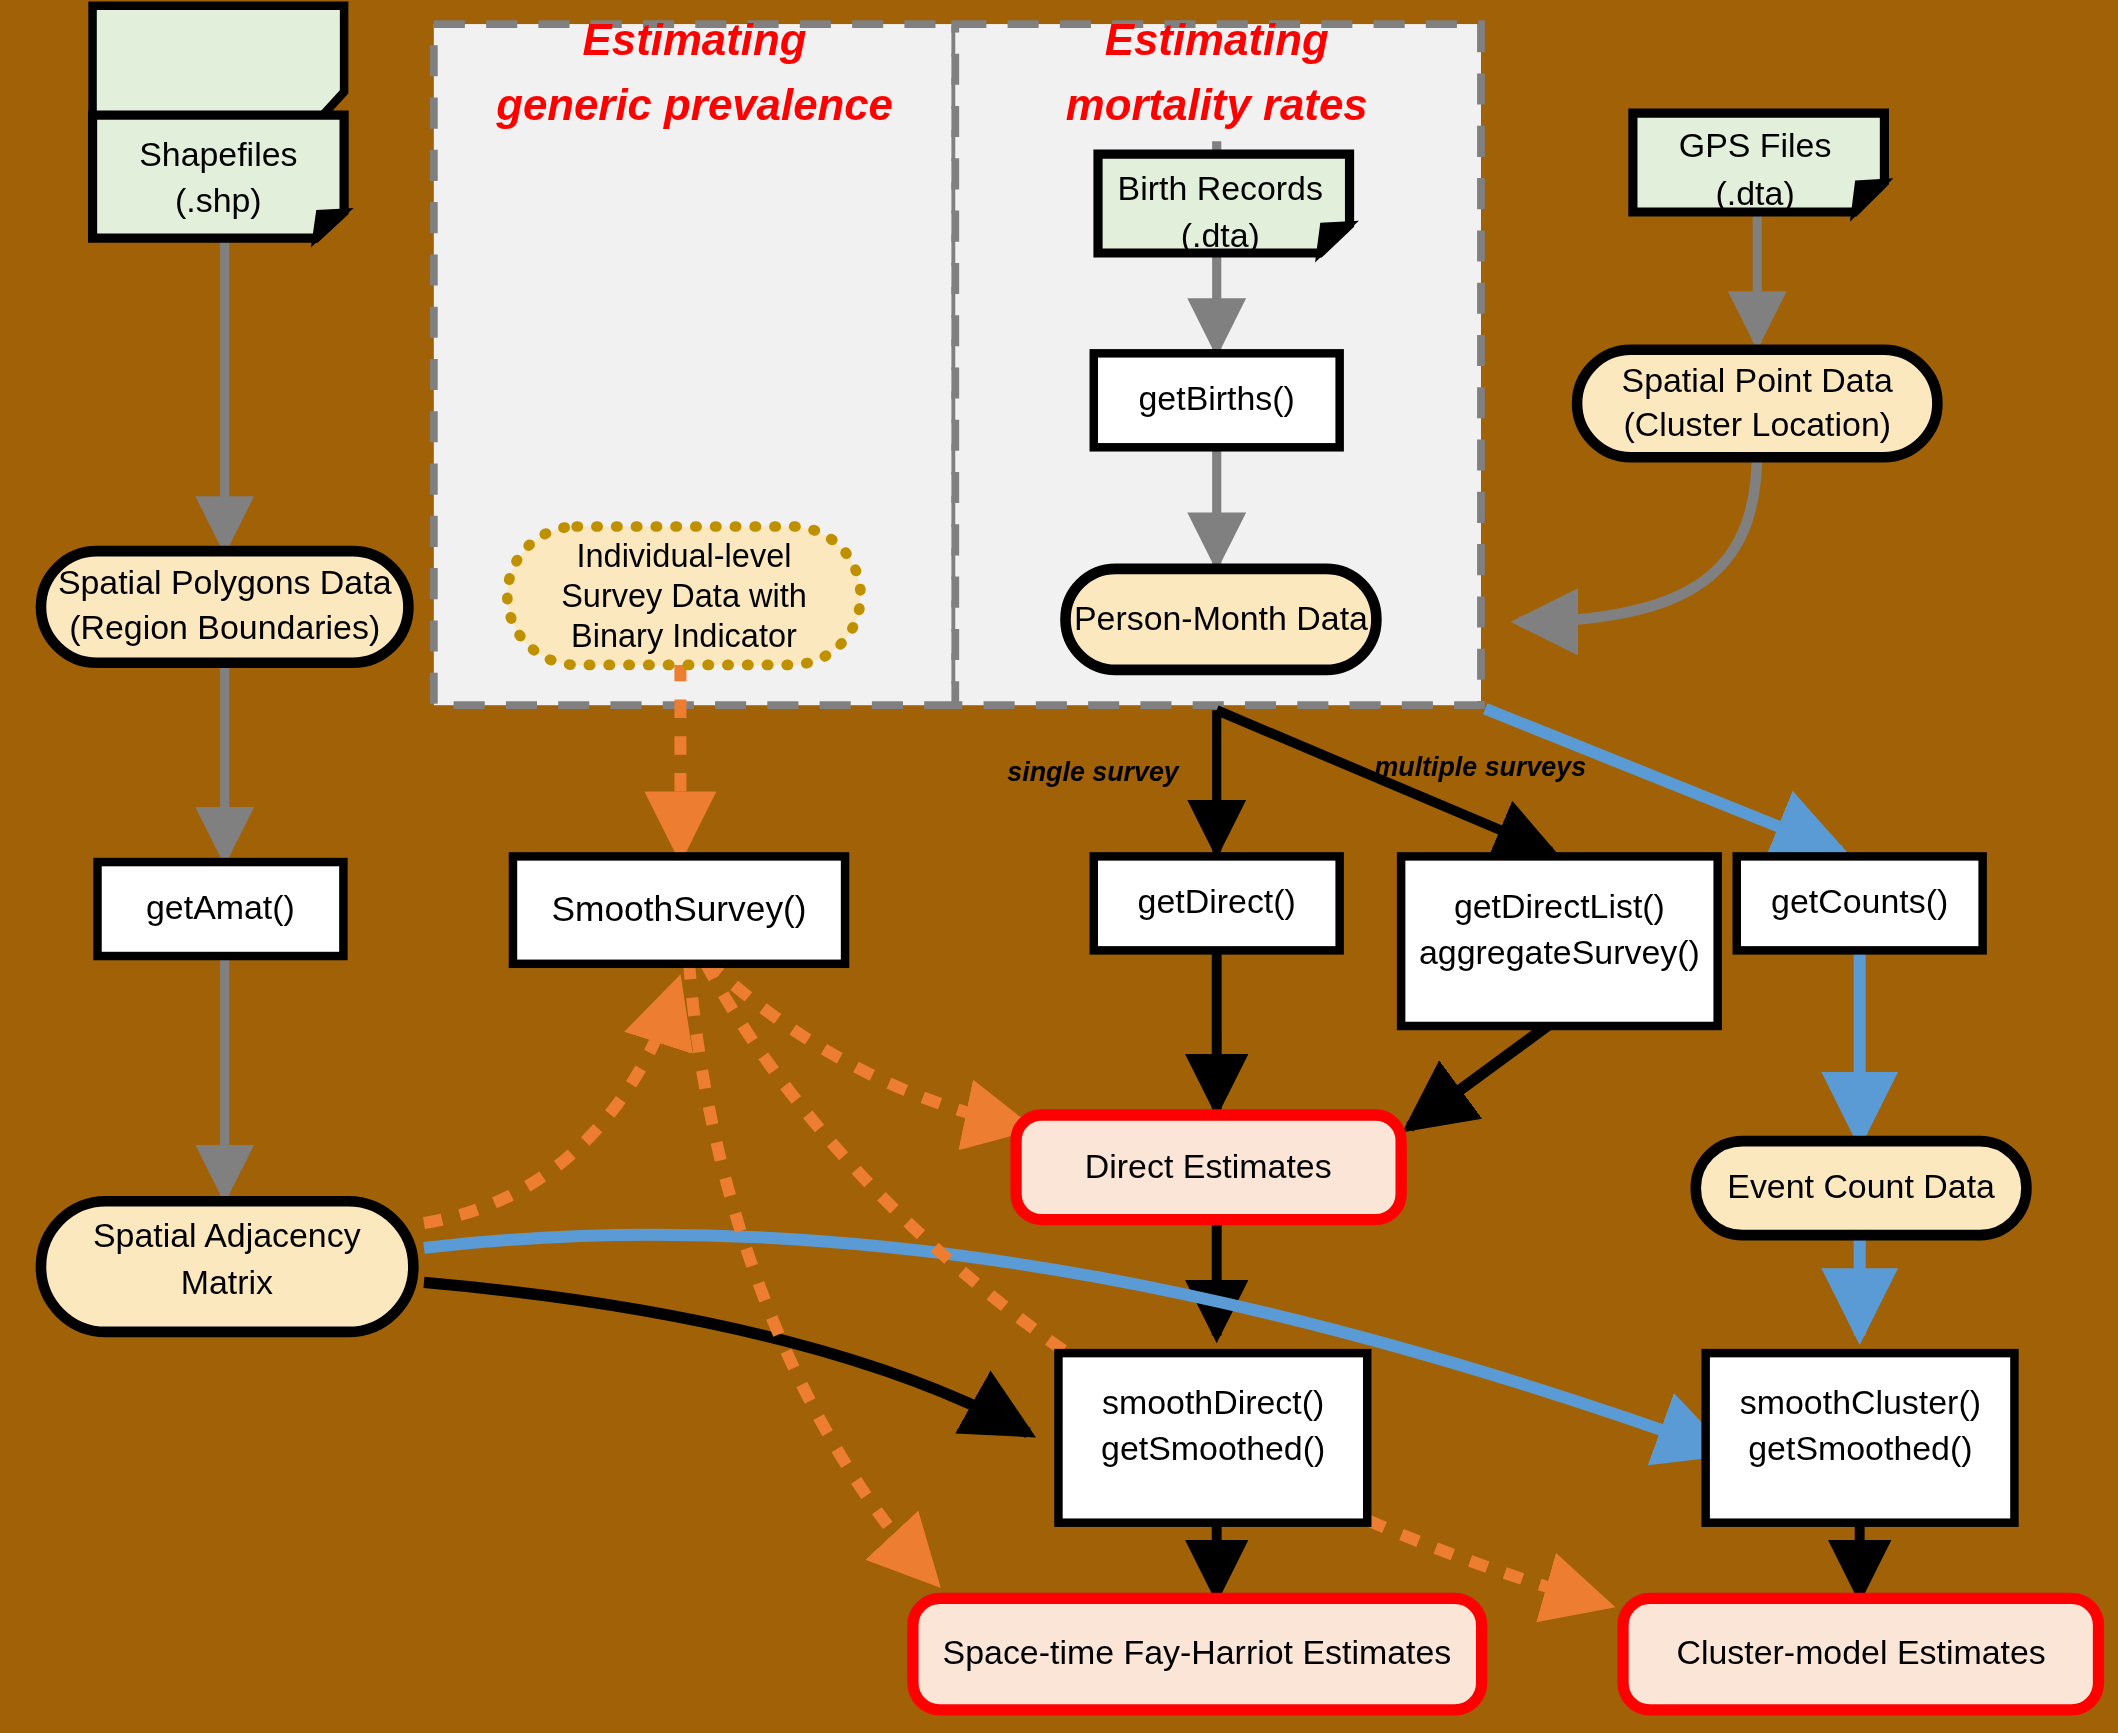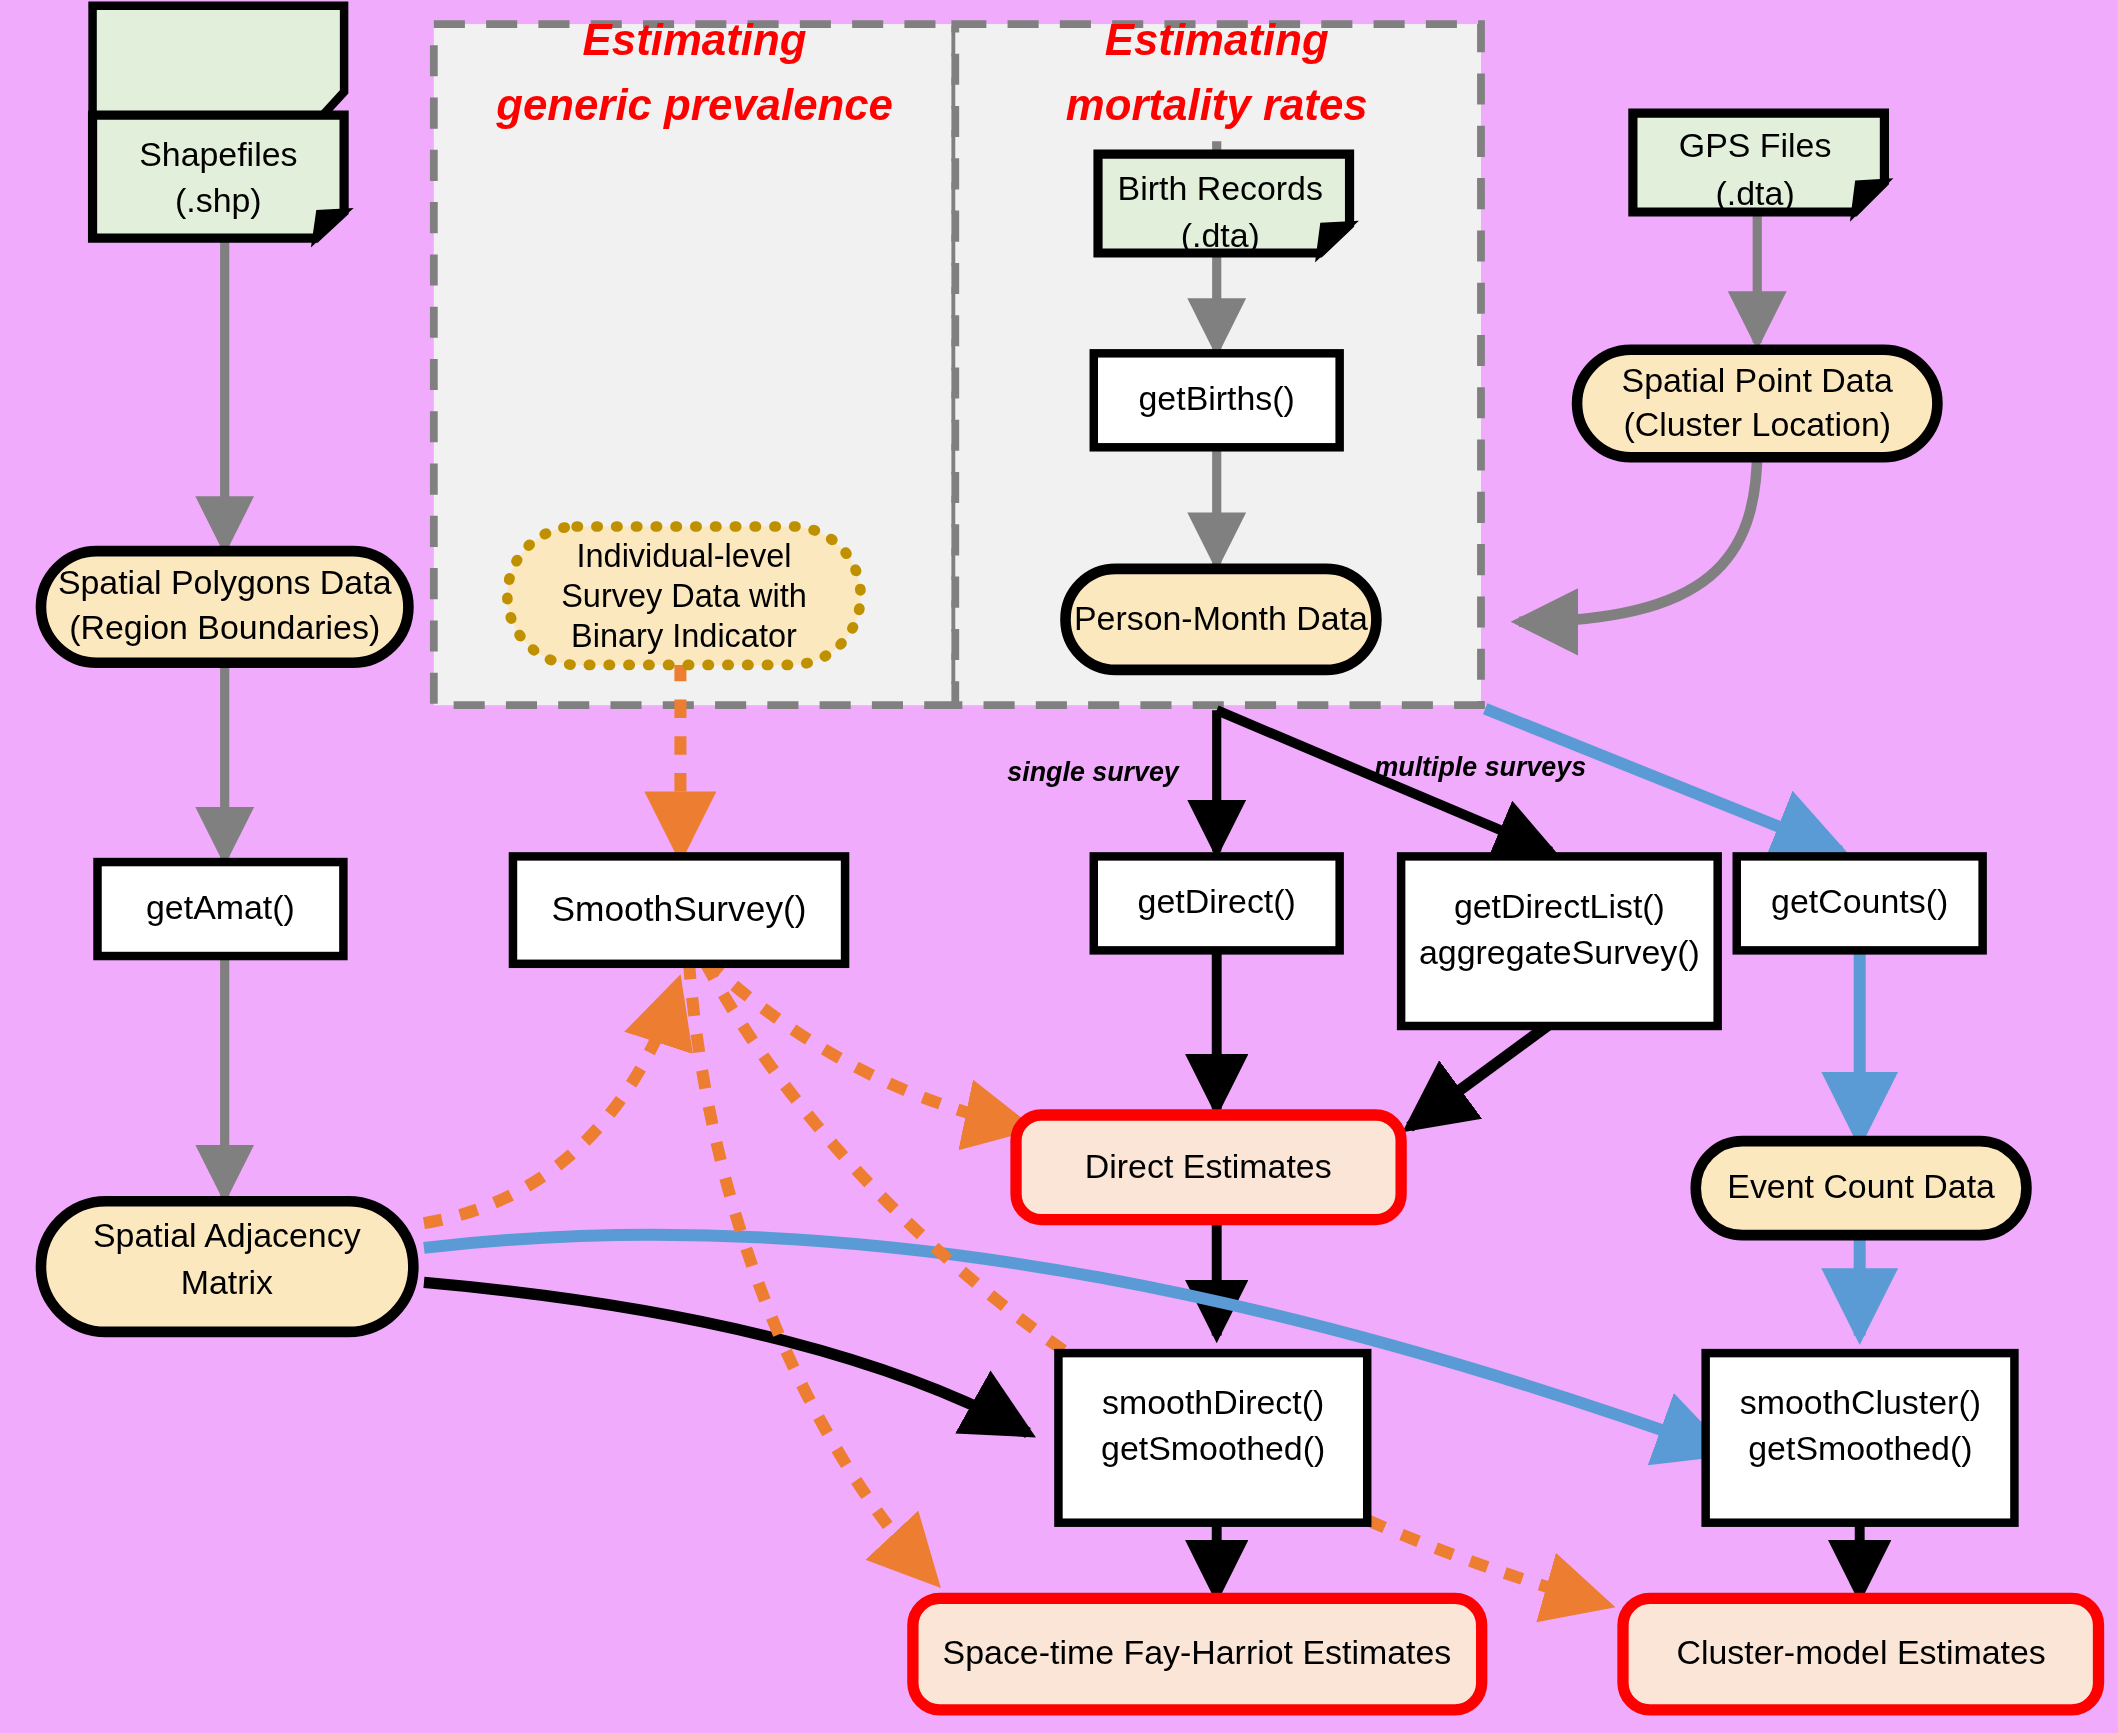--- a/index.html
+++ b/index.html
@@ -1,17 +1,17 @@
 <!DOCTYPE html>
 <html style="font-size:11.3px"><head>
 <meta charset="utf-8">
 <style>
   html,body{margin:0;padding:0;background:#ffffff;}
   body{font-family:"Liberation Sans", sans-serif;}
-  #stage{position:relative;width:2119px;height:1734px;background:#f0abfc;overflow:hidden;}
+  #stage{position:relative;width:2119px;height:1734px;background:#a16207;overflow:hidden;}
   svg#flow{position:absolute;left:0;top:0;width:2119px;height:1734px;}
   .nodetext{font-family:"Liberation Sans", sans-serif;fill:#000;text-anchor:middle;dominant-baseline:middle;}
   .t46{font-size:46px;}
   .t48{font-size:48px;}
   .t50{font-size:50px;}
   .grouptitle{font-family:"Liberation Sans", sans-serif;fill:#FF0000;font-style:italic;font-weight:bold;font-size:62px;text-anchor:middle;}
   .edgelabel{font-family:"Liberation Sans", sans-serif;fill:#000;font-style:italic;font-weight:bold;font-size:38px;text-anchor:middle;}
 </style>
 </head>
 <body>

